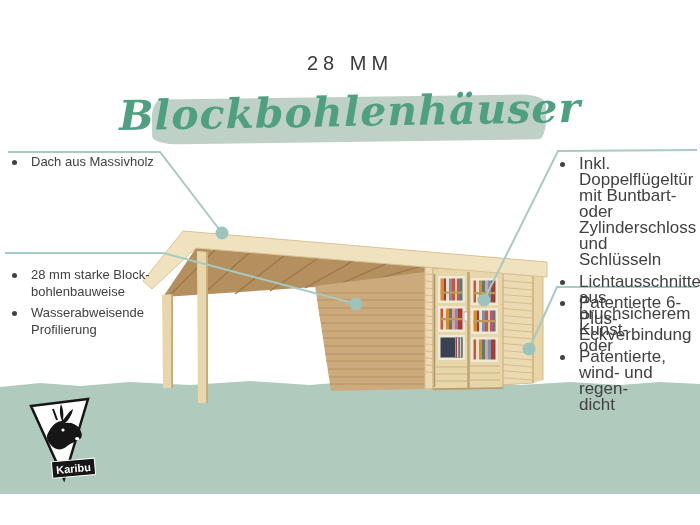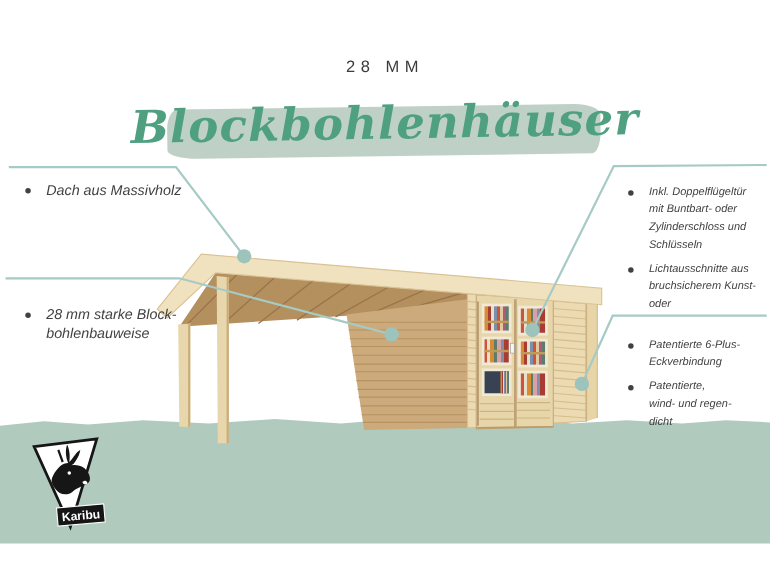--- a/index.html
+++ b/index.html
@@ -3,42 +3,42 @@
 <meta charset="utf-8">
 <style>
   html,body{margin:0;padding:0;background:#ffffff;}
   .page{
     position:relative;width:700px;height:525px;overflow:hidden;background:#ffffff;
     font-family:"Liberation Sans",sans-serif;color:#414141;
   }
   .art{position:absolute;left:0;top:0;width:700px;height:525px;}
   .title{
     position:absolute;left:0;top:52px;width:700px;text-align:center;
-    font-size:15px;letter-spacing:5px;color:#3b3b3b;font-weight:500;
+    font-size:20px;letter-spacing:5px;color:#3b3b3b;font-weight:500;
   }
   .brush{
     position:absolute;left:152px;top:97px;width:394px;height:45px;
     background:#bfd1c6;transform:rotate(-0.8deg);
     border-radius:10px 24px 8px 28px / 18px 10px 20px 8px;
   }
   .headline{
     position:absolute;left:0;top:88px;width:700px;text-align:center;
     font-family:"DejaVu Serif",serif;font-style:italic;font-weight:700;
     font-size:41px;color:#4fa081;transform:rotate(-1deg);letter-spacing:1px;
   }
-  .flist{position:absolute;margin:11px;padding:0;list-style:none;font-style:italic;}
+  .flist{position:absolute;margin:0;padding:0;list-style:none;}
   .flist li{
     position:relative;padding-left:23px;margin-bottom:5px;
     font-size:13px;line-height:16.5px;white-space:pre-line;color:#414141;
   }
   .flist li::before{
     content:"";position:absolute;left:4px;top:6px;width:5px;height:5px;
     border-radius:50%;background:#414141;
   }
-  .flist.right li{font-size:10px;line-height:16px;margin-bottom:6px;}
+  .flist.right li{font-size:17px;line-height:16px;margin-bottom:6px;}
   #list-left-top{left:8px;top:154px;width:185px;}
   #list-left-bottom{left:8px;top:267px;width:185px;}
   #list-right-top{left:556px;top:156px;width:142px;}
   #list-right-bottom{left:556px;top:295px;width:142px;}
 </style>
 </head>
 <body>
 
 <div class="page">
 
@@ -192,20 +192,22 @@
   <div class="brush"></div>
   <div class="headline">Blockbohlenhäuser</div>
 
   <ul class="flist" id="list-left-top">
     <li>Dach aus Massivholz</li>
   </ul>
 
   <ul class="flist" id="list-left-bottom">
     <li>28 mm starke Block-
 bohlenbauweise</li>
+    <li>Wasserabweisende
+Profilierung</li>
   </ul>
 
   <ul class="flist right" id="list-right-top">
     <li>Inkl. Doppelflügeltür
 mit Buntbart- oder
 Zylinderschloss und
 Schlüsseln</li>
     <li>Lichtausschnitte aus
 bruchsicherem Kunst-
 oder</li>

